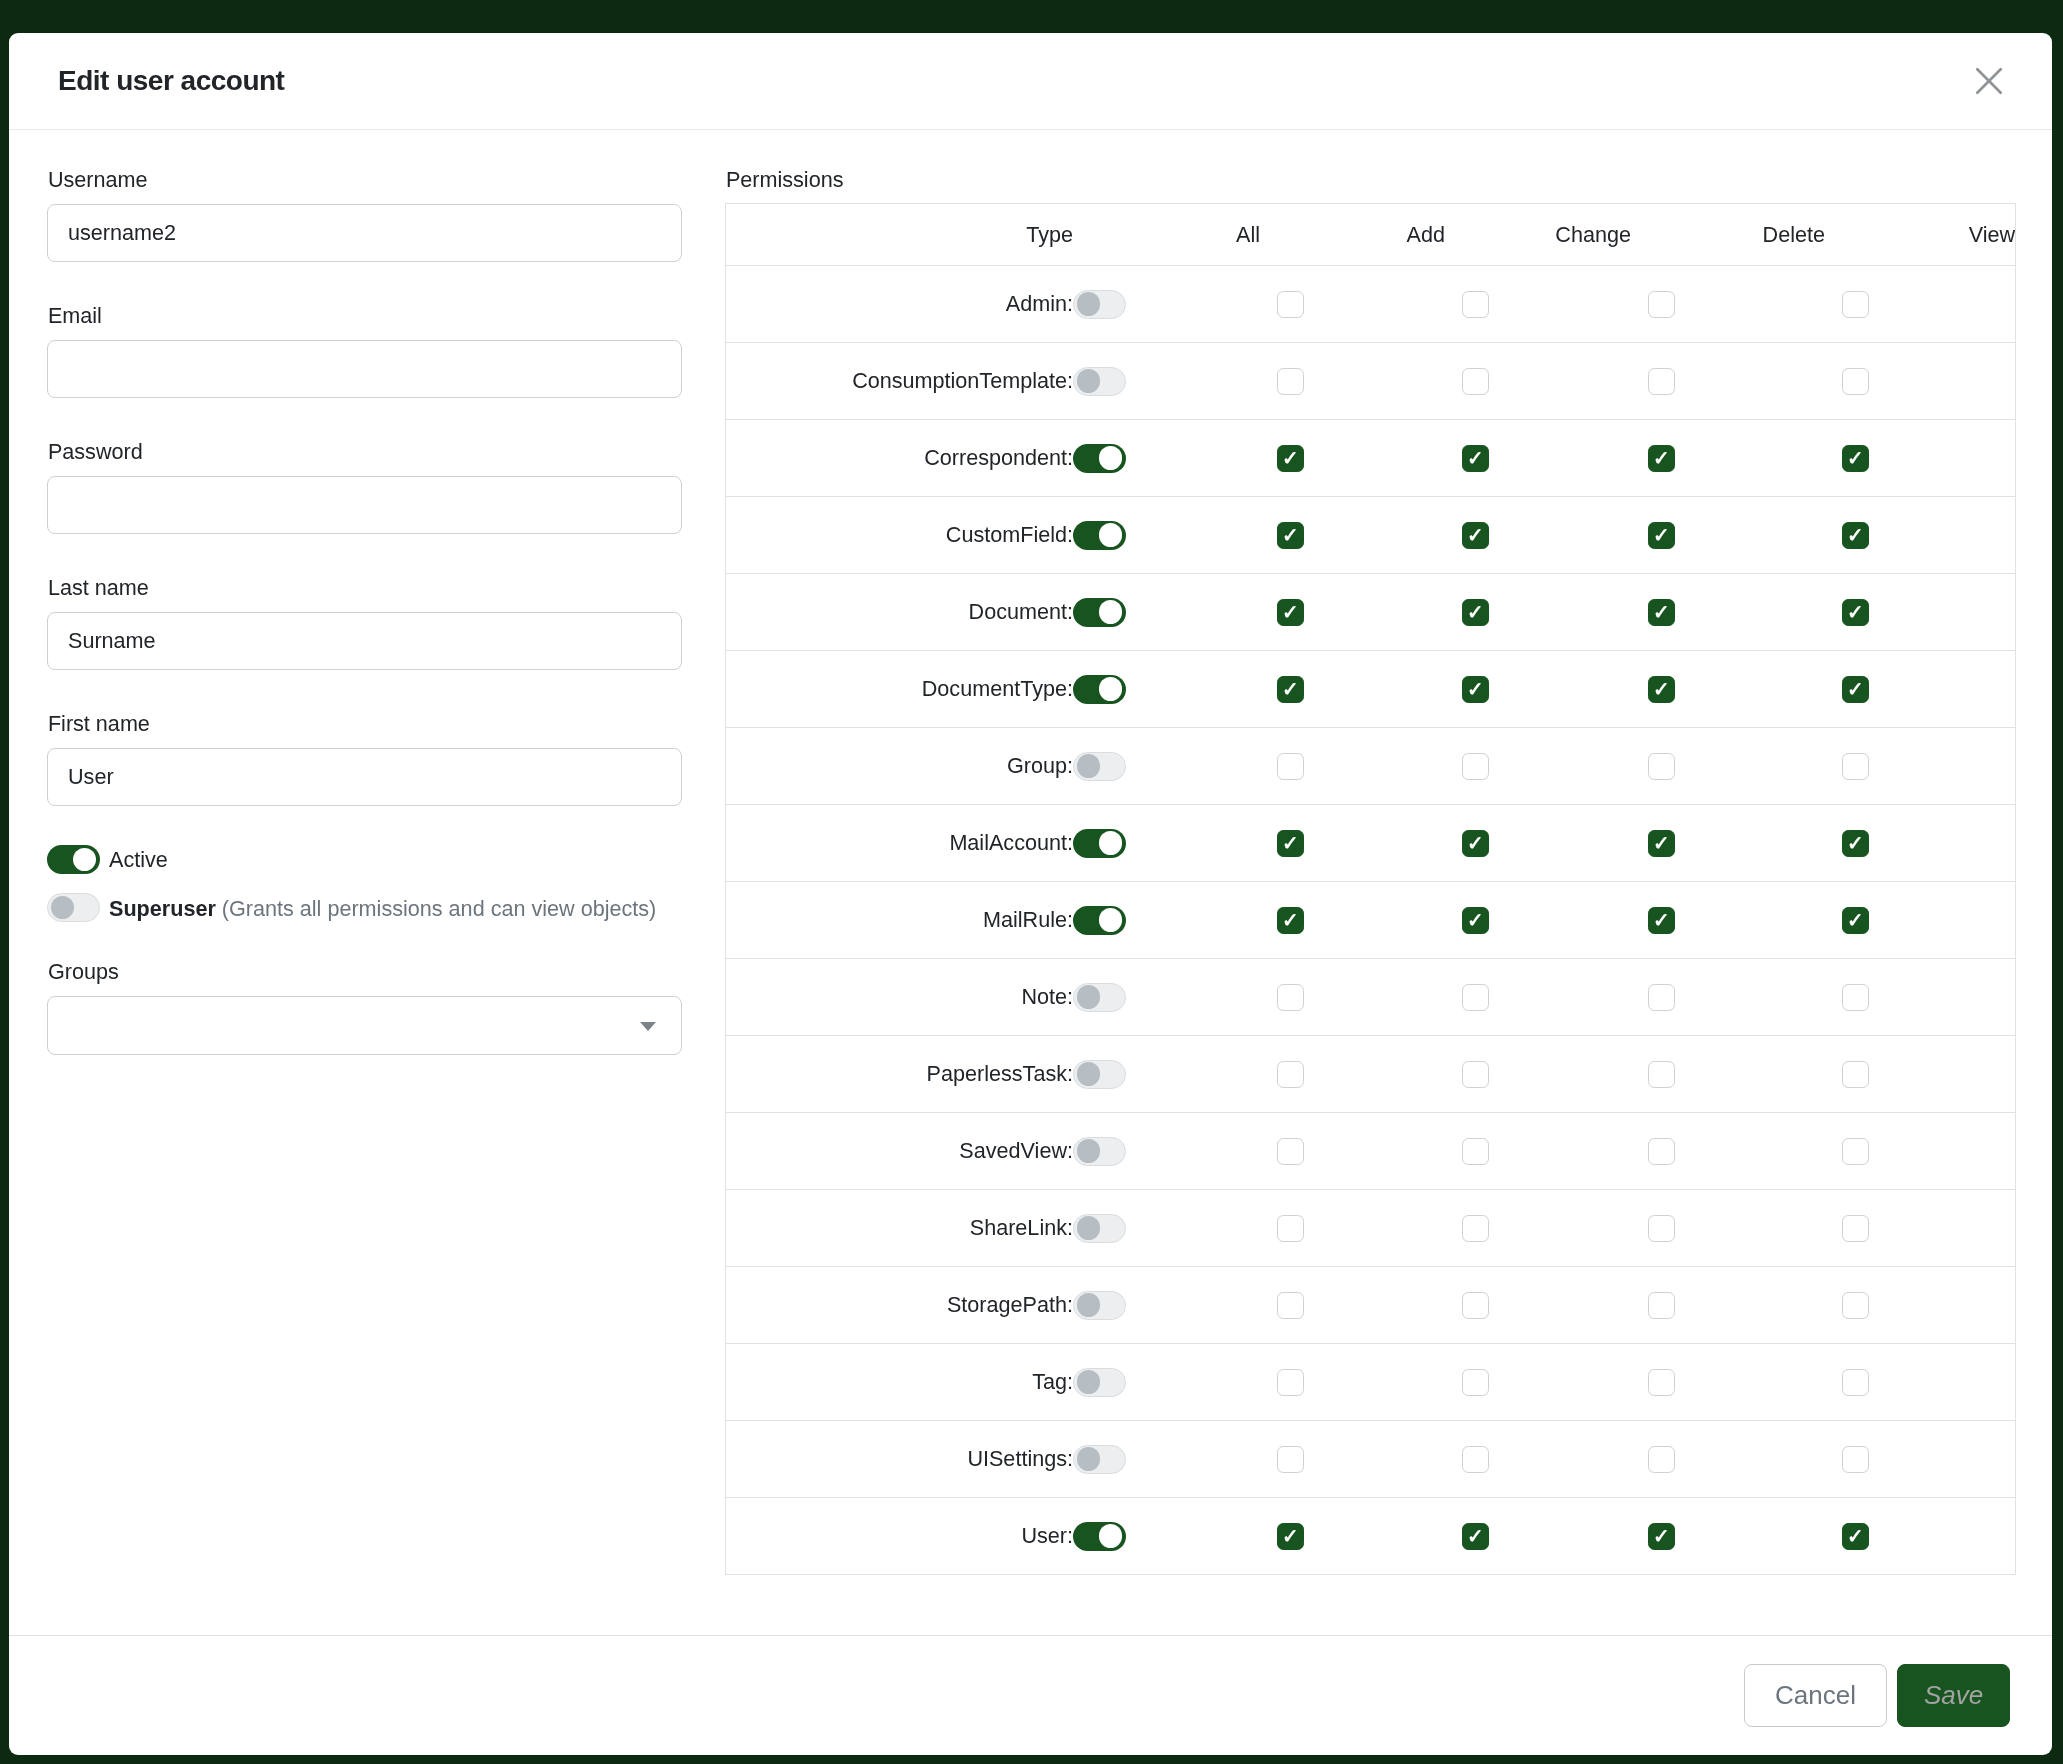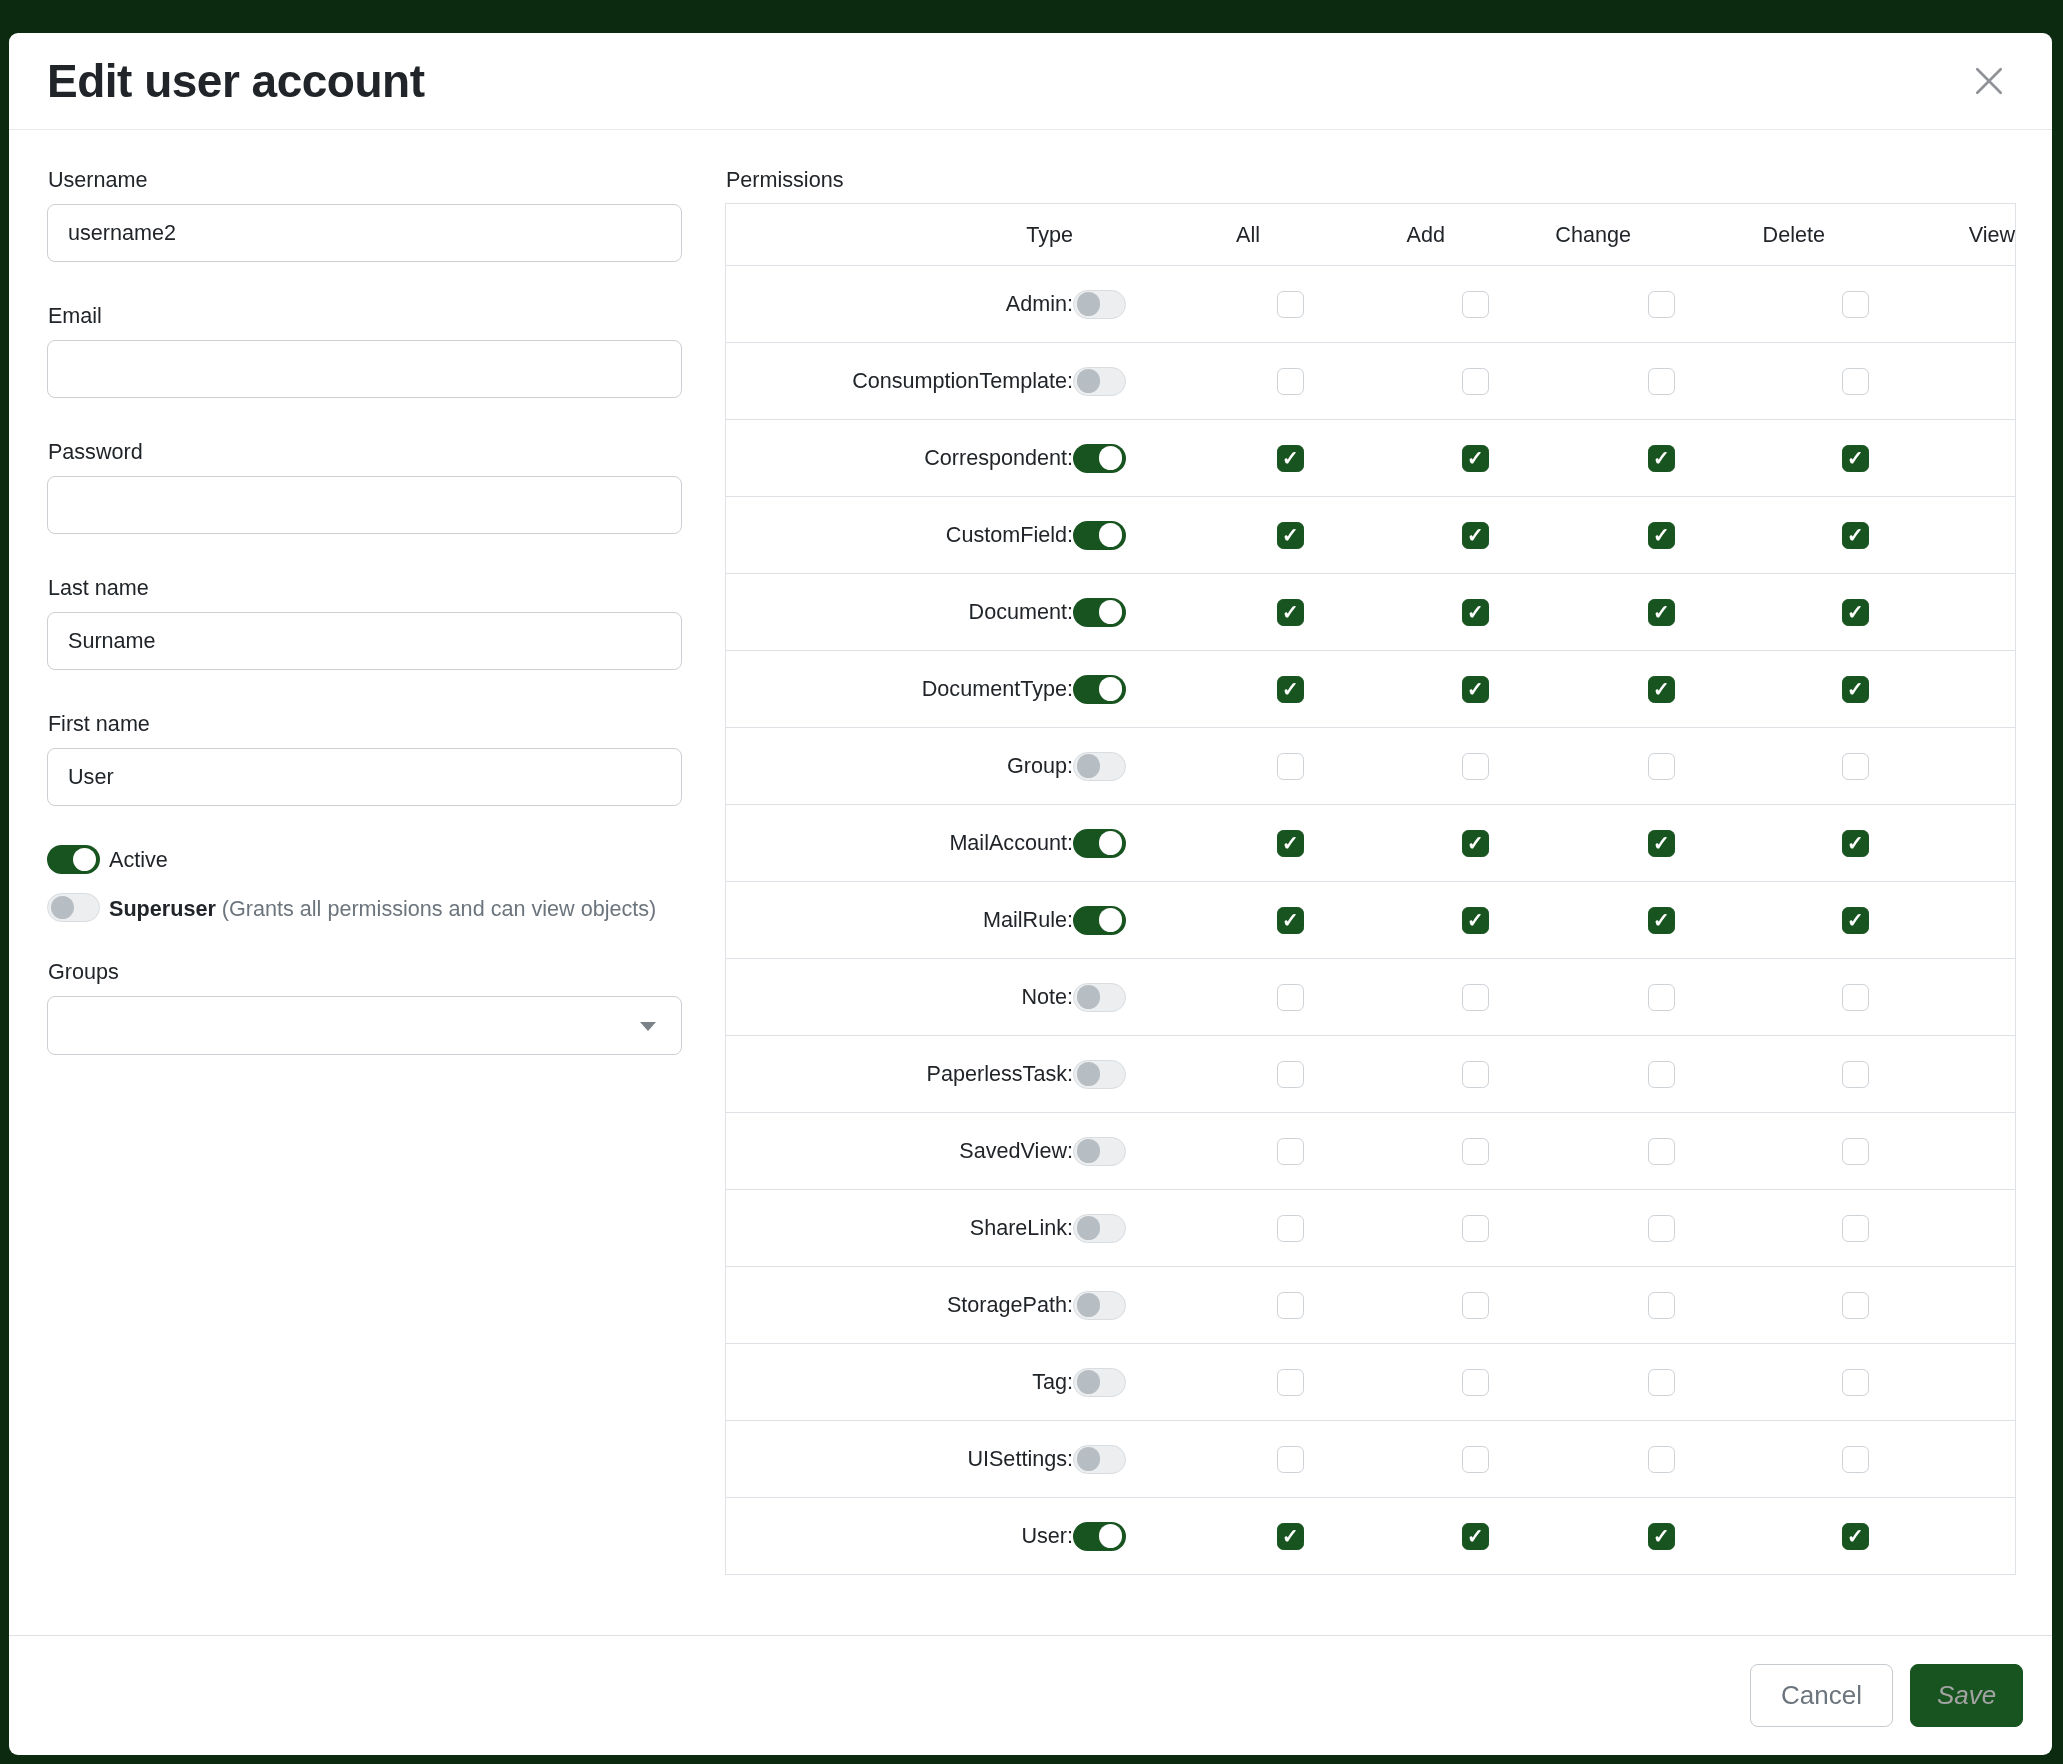--- a/index.html
+++ b/index.html
@@ -15,21 +15,21 @@
     position:absolute; left:9px; right:10.8px; top:33px; bottom:9px;
     background:#fff; border-radius:9px;
     display:flex; flex-direction:column; overflow:hidden;
   }
   
   .modal-header {
     height:97px; flex:none; padding:0 38px;
     display:flex; align-items:center; justify-content:space-between;
     border-bottom:0.9px solid #e7e9ea;
   }
-  .modal-header h1 { margin:0; font-size:46px; font-weight:700; letter-spacing:-0.5px; }
+  .modal-header h1 { margin:11px; font-size:28px; font-weight:700; letter-spacing:-0.5px; }
   .close-btn { background:none; border:none; padding:7.2px; cursor:pointer; line-height:0; }
   
   .modal-body { flex:1; display:flex; padding:34px 36px 0 38px; gap:43px; overflow:hidden; }
   .left-col { width:635px; flex:none; }
   .right-col { flex:1; }
 
   label.fld, .perm-label { display:block; font-size:21.6px; line-height:31px; margin:0 0 9px 0.9px; }
   .field { margin-bottom:38px; }
   input.text {
     width:100%; height:58px; border:0.9px solid var(--input-border); border-radius:8px;
@@ -70,21 +70,21 @@
   .checkbox {
     width:27px; height:27px; border:1.8px solid #cdd2d7; border-radius:6.3px; background:#fff;
     display:inline-flex; align-items:center; justify-content:center; cursor:pointer;
   }
   .checkbox.checked { background:var(--accent); border-color:var(--accent); }
   .checkbox.checked::after { content:"✓"; color:#fff; font-size:20px; font-weight:700; line-height:1; }
 
   
   .modal-footer {
     flex:none; border-top:0.9px solid var(--border);
-    padding:28px 29px; display:flex; justify-content:flex-end; align-items:center; gap:17px;
+    padding:28px 42px; display:flex; justify-content:flex-end; align-items:center; gap:10px;
   }
   .btn { height:63px; border-radius:8px; font-size:26px; font-family:inherit; cursor:pointer; }
   .btn-cancel { background:#fff; color:var(--muted); border:0.9px solid #c6cbd0; padding:0 30px; }
   .btn-save { background:var(--accent); color:#a3a3a3; border:0.9px solid var(--accent); padding:0 26px;font-style:italic; }
 </style>
 </head>
 <body>
 
 <div class="modal">
 

